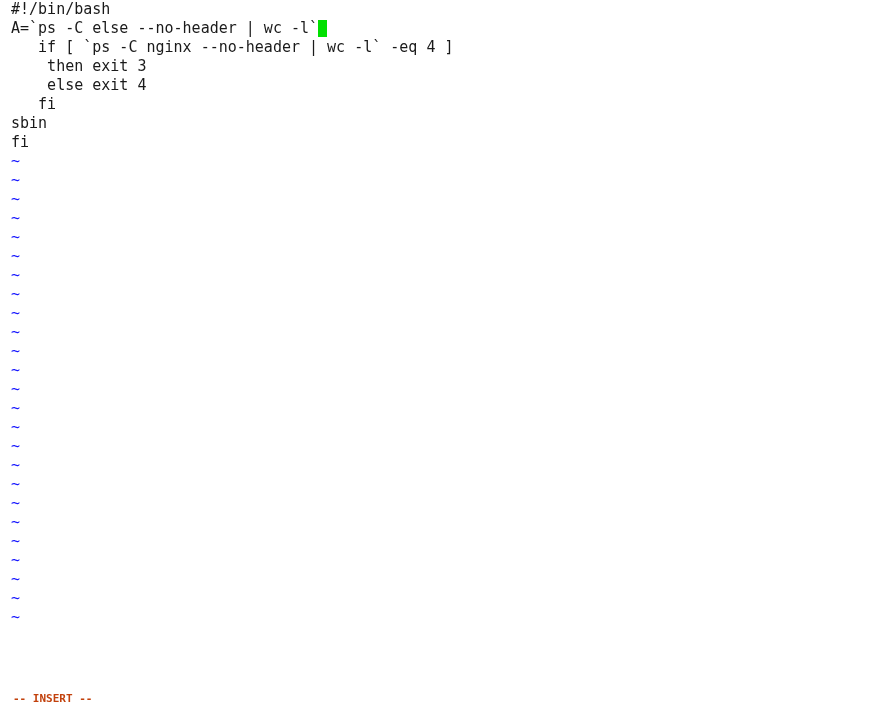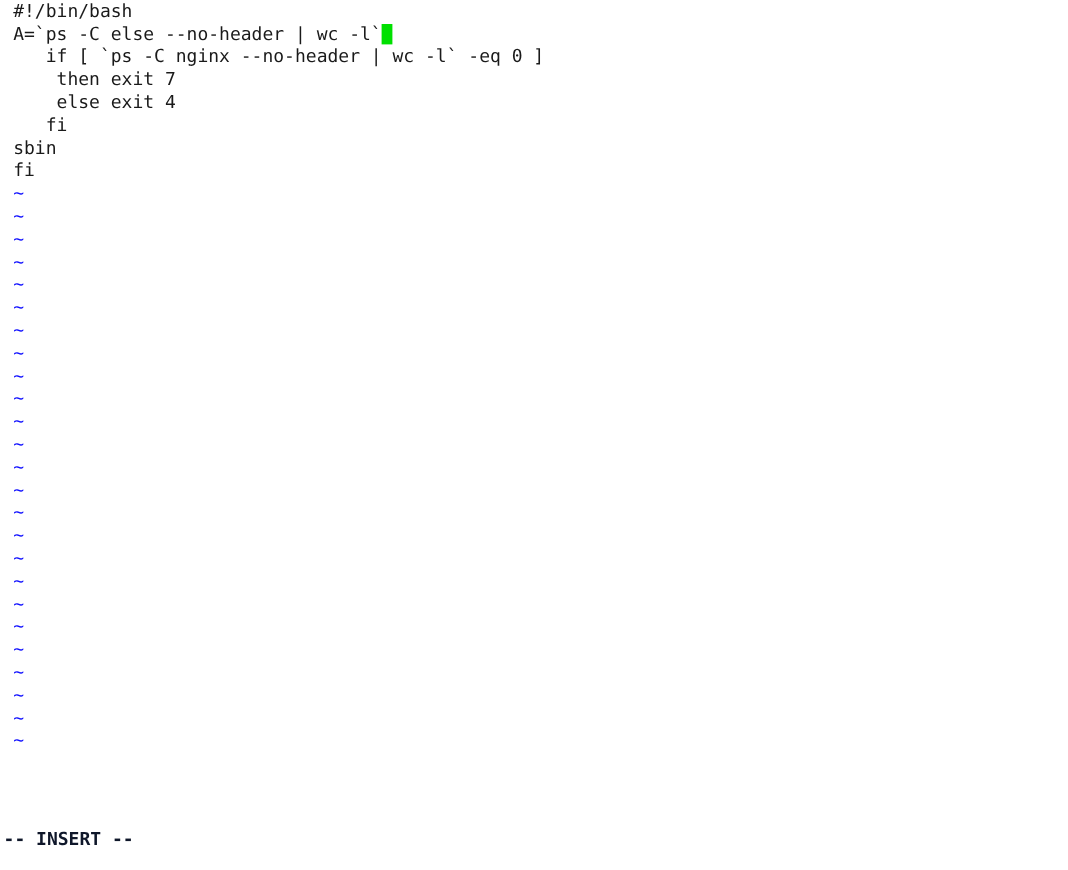--- a/index.html
+++ b/index.html
@@ -55,46 +55,46 @@
     margin: 0;
     padding: 0;
   }
   #status-line {
     position: absolute;
     left: 0;
     top: 688px;
     width: 890px;
     height: 22px;
     line-height: 22px;
-    padding-left: 3px;
+    padding-left: 13px;
     box-sizing: border-box;
-    font-size: 15px;
+    font-size: 11px;
     font-family: "DejaVu Sans Mono", "Liberation Mono", monospace;
     font-weight: bold;
-    color: #0f172a;
+    color: #c2410c;
     background: #ffffff;
     white-space: pre;
   }
 </style>
 </head>
 <body>
 
 <div id="vim-window">
 
   <div id="buffer-area">
 
     <div class="buffer-line"><span class="code-text">#!/bin/bash</span></div>
 
     <div class="buffer-line"><span class="code-text">A=`ps -C else --no-header | wc -l`</span><span class="cursor-block"></span></div>
 
 
 
-    <div class="buffer-line"><span class="code-text">   if [ `ps -C nginx --no-header | wc -l` -eq 0 ]</span></div>
+    <div class="buffer-line"><span class="code-text">   if [ `ps -C nginx --no-header | wc -l` -eq 4 ]</span></div>
 
-    <div class="buffer-line"><span class="code-text">    then exit 7</span></div>
+    <div class="buffer-line"><span class="code-text">    then exit 3</span></div>
 
     <div class="buffer-line"><span class="code-text">    else exit 4</span></div>
 
     <div class="buffer-line"><span class="code-text">   fi</span></div>
 
     <div class="buffer-line"><span class="code-text">sbin</span></div>
 
 
     <div class="buffer-line"><span class="code-text">fi</span></div>
 

